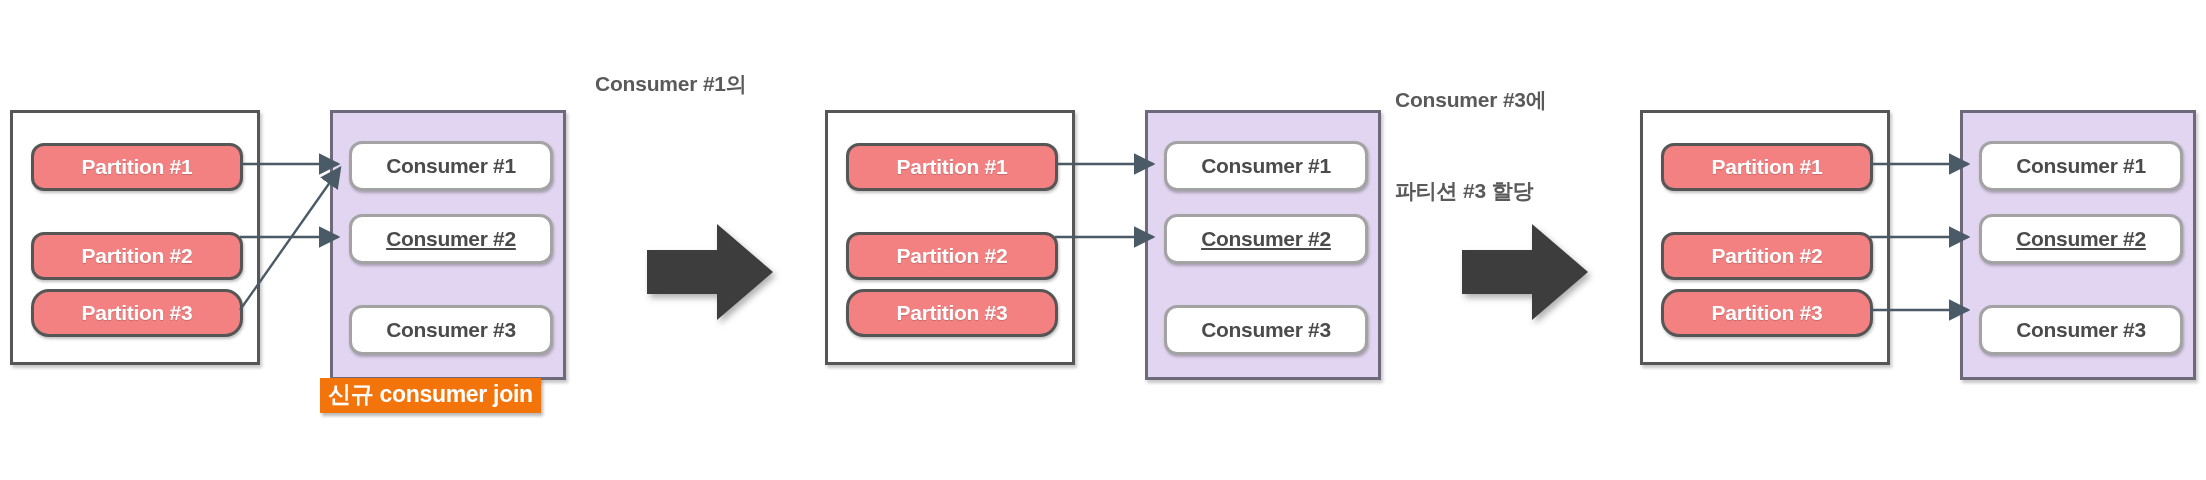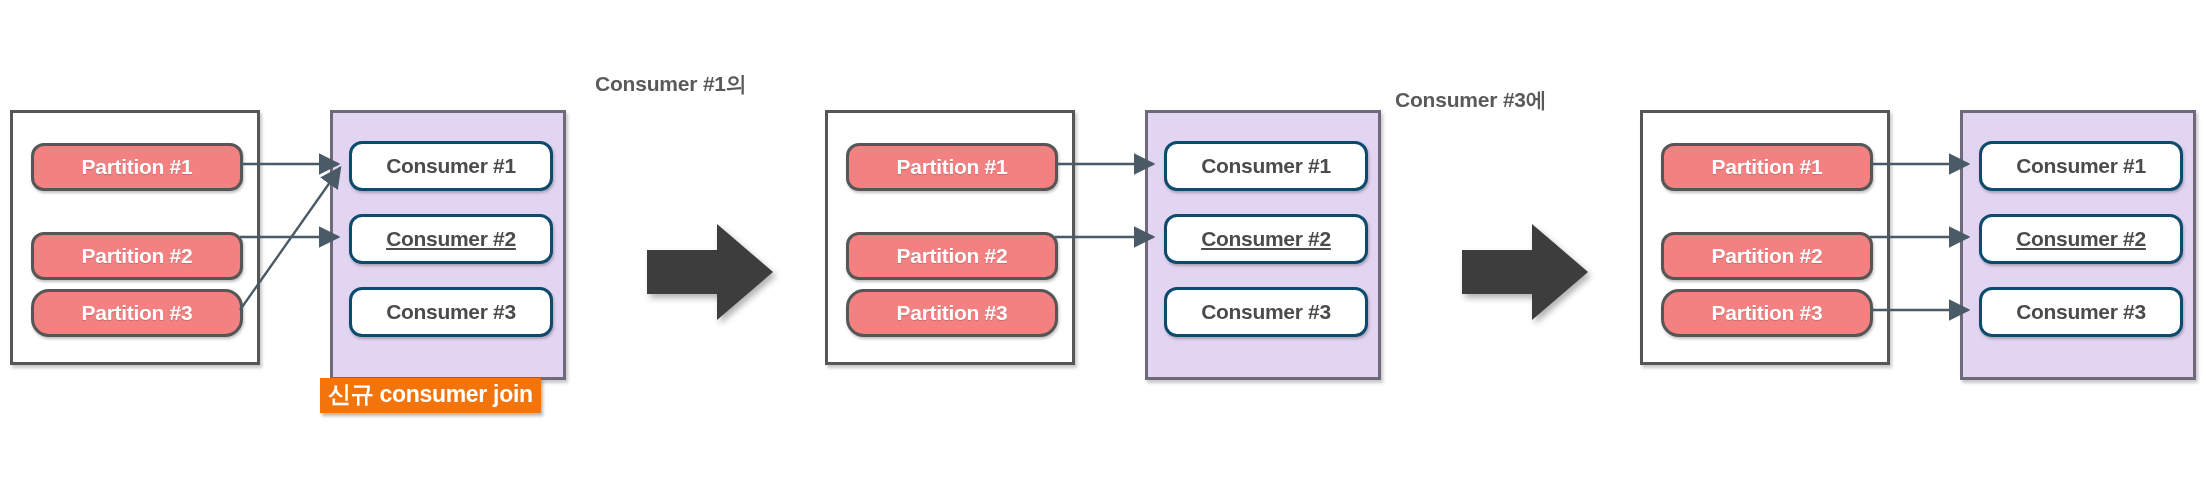--- a/index.html
+++ b/index.html
@@ -86,32 +86,32 @@
     color: #ffffff;
     text-shadow: 0 1px 1px rgba(0,0,0,0.18);
     box-shadow: 1px 2px 3px rgba(0,0,0,0.25);
   }
 
   .consumer-pill {
     left: 16px;
     width: 204px;
     height: 50px;
     background: #ffffff;
-    border: 3px solid #0c4a6e;
+    border: 3px solid #a3a3a3;
     color: #4b4b4b;
     box-shadow: 1px 2px 3px rgba(0,0,0,0.25);
   }
 
   .row-1 { top: 30px; }
   .row-2 { top: 103px; margin-top: 16px; }
   .row-3 { top: 176px; border-radius: 18px; }
 
   .crow-1 { top: 28px; }
   .crow-2 { top: 101px; text-decoration: underline; }
-  .crow-3 { top: 174px; }
+  .crow-3 { top: 192px; }
 
   
   .connectors {
     position: absolute;
     top: 0;
     left: 0;
     overflow: visible;
     pointer-events: none;
   }
 
@@ -143,20 +143,21 @@
 <body>
 
 <div id="stage">
 
   <div class="caption" style="left:595px; top:8px;">
     <div>Consumer #1의</div>
   </div>
 
   <div class="caption" style="left:1395px; top:24px;">
     <div>Consumer #3에</div>
+    <div>파티션 #3 할당</div>
   </div>
 
   <div class="group" style="left:10px;">
 
     <div class="partition-box">
       <div class="pill partition-pill row-1">
         <span>Partition #1</span>
       </div>
       <div class="pill partition-pill row-2">
         <span>Partition #2</span>

